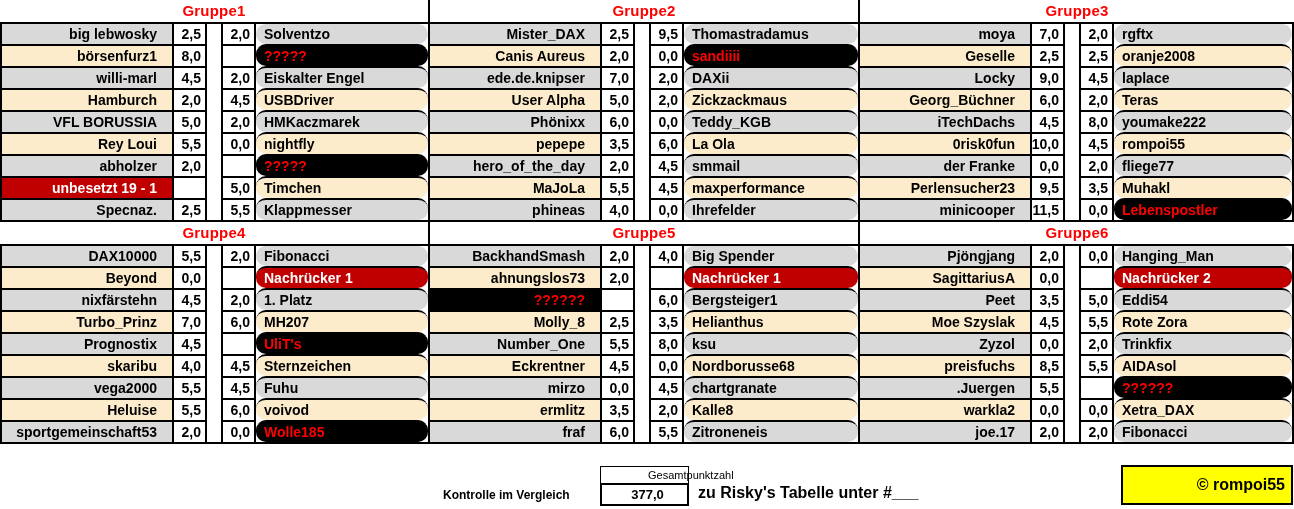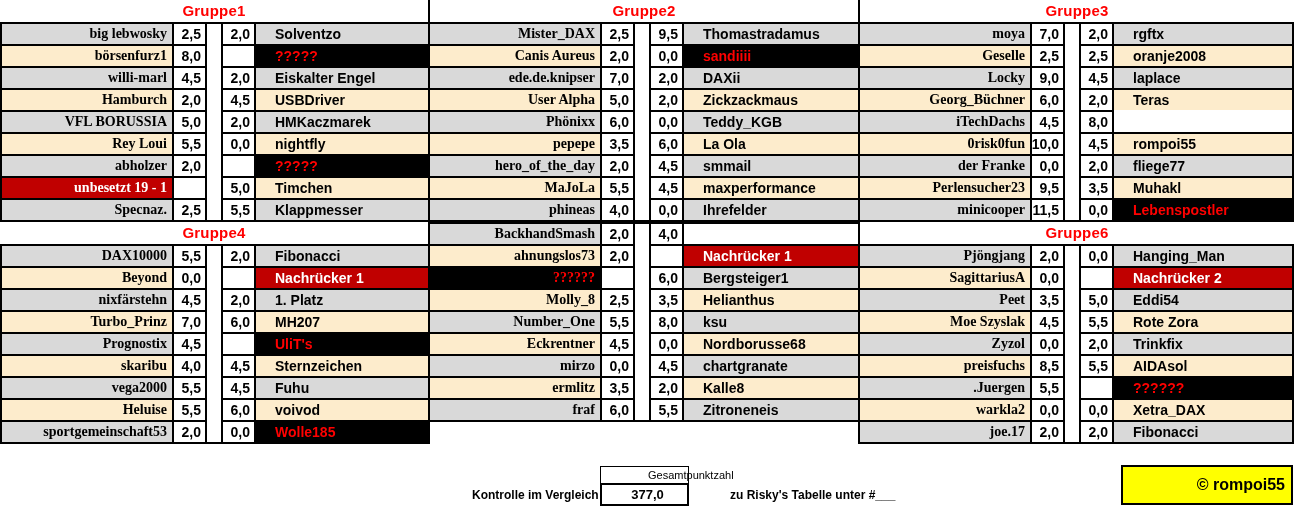--- a/index.html
+++ b/index.html
@@ -20,51 +20,51 @@
   .block .group:last-child  .rows { border-right:2px solid #000; }
   .row { display:flex; height:20px; }
   .row:not(:first-child) { height:22px; }
   .row:not(:first-child) .nm,
   .row:not(:first-child) .sc { border-top:2px solid #000; }
   .nm {
     box-sizing:border-box; display:flex; align-items:center;
     font-weight:bold; font-size:14px; color:#000;
     white-space:nowrap; overflow:hidden;
   }
-  .nm.left  { width:170px; justify-content:flex-end; padding-right:5px;font-family:Liberation Serif, serif; }
-  .nm.right { flex:1; justify-content:flex-start; padding-left:19px; }
+  .nm.left  { width:170px; justify-content:flex-end; padding-right:15px; }
+  .nm.right { flex:1; justify-content:flex-start; padding-left:8px;border-radius:10px; }
   .sc {
     box-sizing:border-box; width:35px; background:#ffffff;
     border-left:2px solid #000; border-right:2px solid #000;
     display:flex; align-items:center; justify-content:flex-end;
     padding-right:4px; font-weight:bold; font-size:14px; color:#000;
   }
   .gap { width:14px; background:#ffffff; }
   .shade-gray  { background:var(--row-gray,#d9d9d9); }
   .shade-cream { background:var(--row-cream,#fdeccc); }
   .hl-black   { background:#000000 !important; color:var(--hl-red-text,#ff0000) !important; }
   .hl-darkred { background:var(--hl-darkred,#c00000) !important; color:#ffffff !important; }
   .footer { position:relative; height:65px; background:#ffffff; }
   .control-label {
-    position:absolute; left:472px; bottom:7px;
+    position:absolute; left:443px; bottom:7px;
     font-weight:bold; font-size:12px; color:#000;
   }
   .total-box { position:absolute; left:600px; top:22px; width:89px; background:#ffffff; }
   .total-title {
     box-sizing:border-box; border:1px solid #000; height:18px; line-height:16px;
     text-align:center; font-size:11px; color:#000; background:#ffffff;padding-left:47px;
   }
   .total-value {
     box-sizing:border-box; border:2px solid #000; border-top:1px solid #000;
     height:22px; line-height:19px; text-align:center;
     font-weight:bold; font-size:13px; color:#000; background:#ffffff;padding-left:6px;
   }
   .risky-label {
     position:absolute; left:698px; bottom:7px;
-    font-weight:bold; font-size:12px; color:#000;margin-left:32px;
+    font-weight:bold; font-size:16px; color:#000;
   }
   .copyright-box {
     position:absolute; left:1121px; top:21px; width:172px; height:40px;
     box-sizing:border-box; border:2px solid #000;
     background:var(--yellow,#ffff00);
     display:flex; align-items:center; justify-content:flex-end;
     padding-right:6px;
   }
   .copyright-text { font-weight:bold; font-size:16px; color:#000; }
 </style>
@@ -239,20 +239,21 @@
             <div class="sc">6,0</div>
             <div class="gap"></div>
             <div class="sc">2,0</div>
             <div class="nm right shade-cream">Teras</div>
           </div>
           <div class="row">
             <div class="nm left shade-gray">iTechDachs</div>
             <div class="sc">4,5</div>
             <div class="gap"></div>
             <div class="sc">8,0</div>
+            <div class="nm right shade-gray">youmake222</div>
           </div>
           <div class="row">
             <div class="nm left shade-cream">0risk0fun</div>
             <div class="sc">10,0</div>
             <div class="gap"></div>
             <div class="sc">4,5</div>
             <div class="nm right shade-cream">rompoi55</div>
           </div>
           <div class="row">
             <div class="nm left shade-gray">der Franke</div>
@@ -342,26 +343,28 @@
           <div class="row">
             <div class="nm left shade-gray">sportgemeinschaft53</div>
             <div class="sc">2,0</div>
             <div class="gap"></div>
             <div class="sc">0,0</div>
             <div class="nm right shade-gray hl-black">Wolle185</div>
           </div>
         </div>
     </section>
     <section class="group w-std">
+      <header class="group-header">Gruppe5</header>
       <div class="rows">
           <div class="row">
             <div class="nm left shade-gray">BackhandSmash</div>
             <div class="sc">2,0</div>
             <div class="gap"></div>
             <div class="sc">4,0</div>
+            <div class="nm right shade-gray">Big Spender</div>
           </div>
           <div class="row">
             <div class="nm left shade-cream">ahnungslos73</div>
             <div class="sc">2,0</div>
             <div class="gap"></div>
             <div class="sc"></div>
             <div class="nm right shade-cream hl-darkred">Nachrücker 1</div>
           </div>
           <div class="row">
             <div class="nm left shade-gray hl-black">??????</div>

